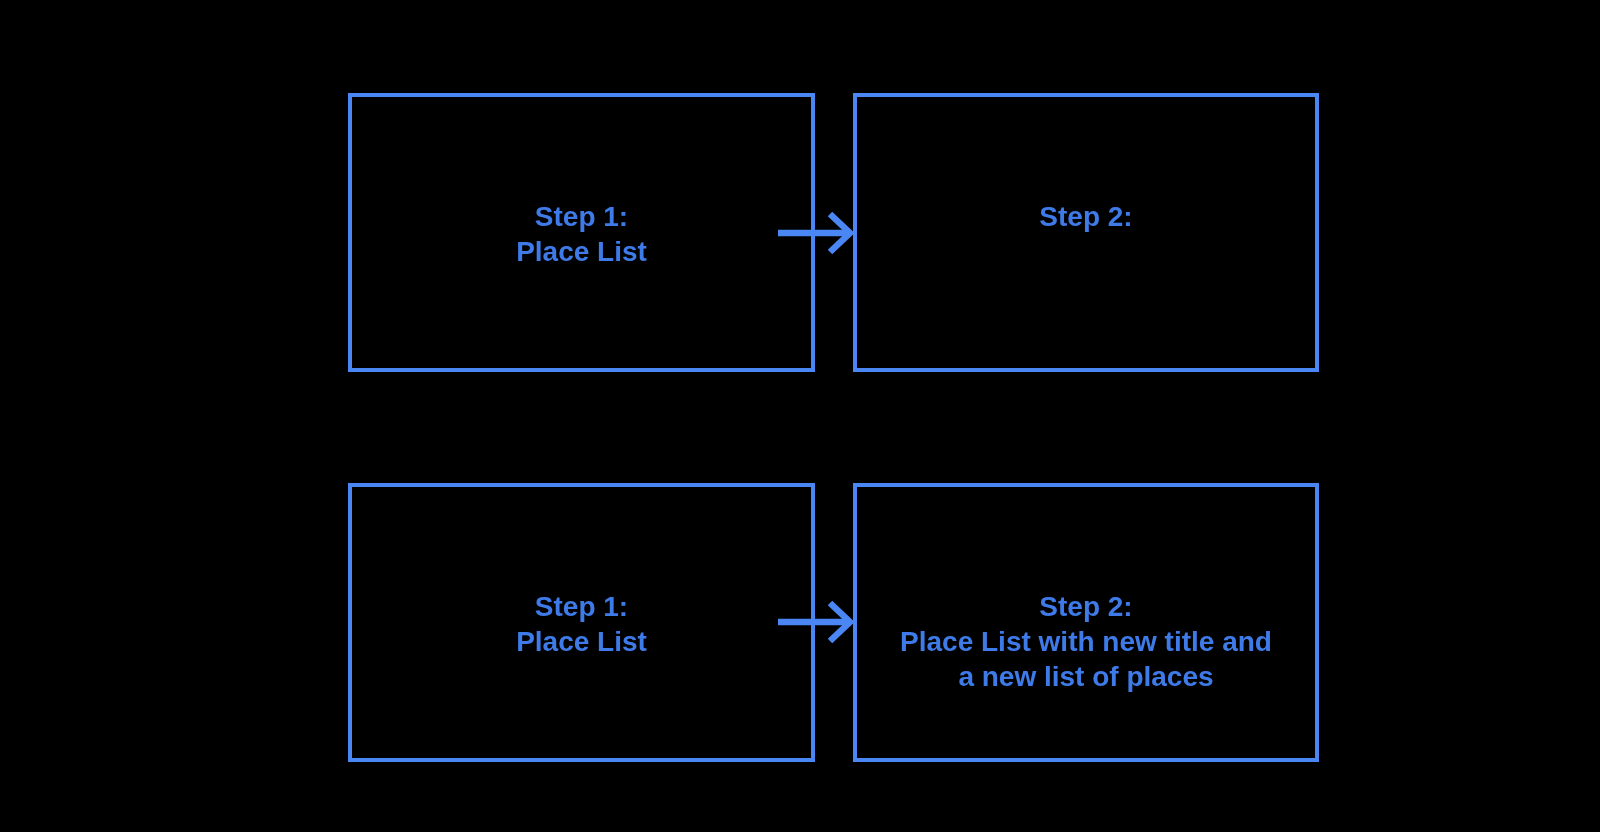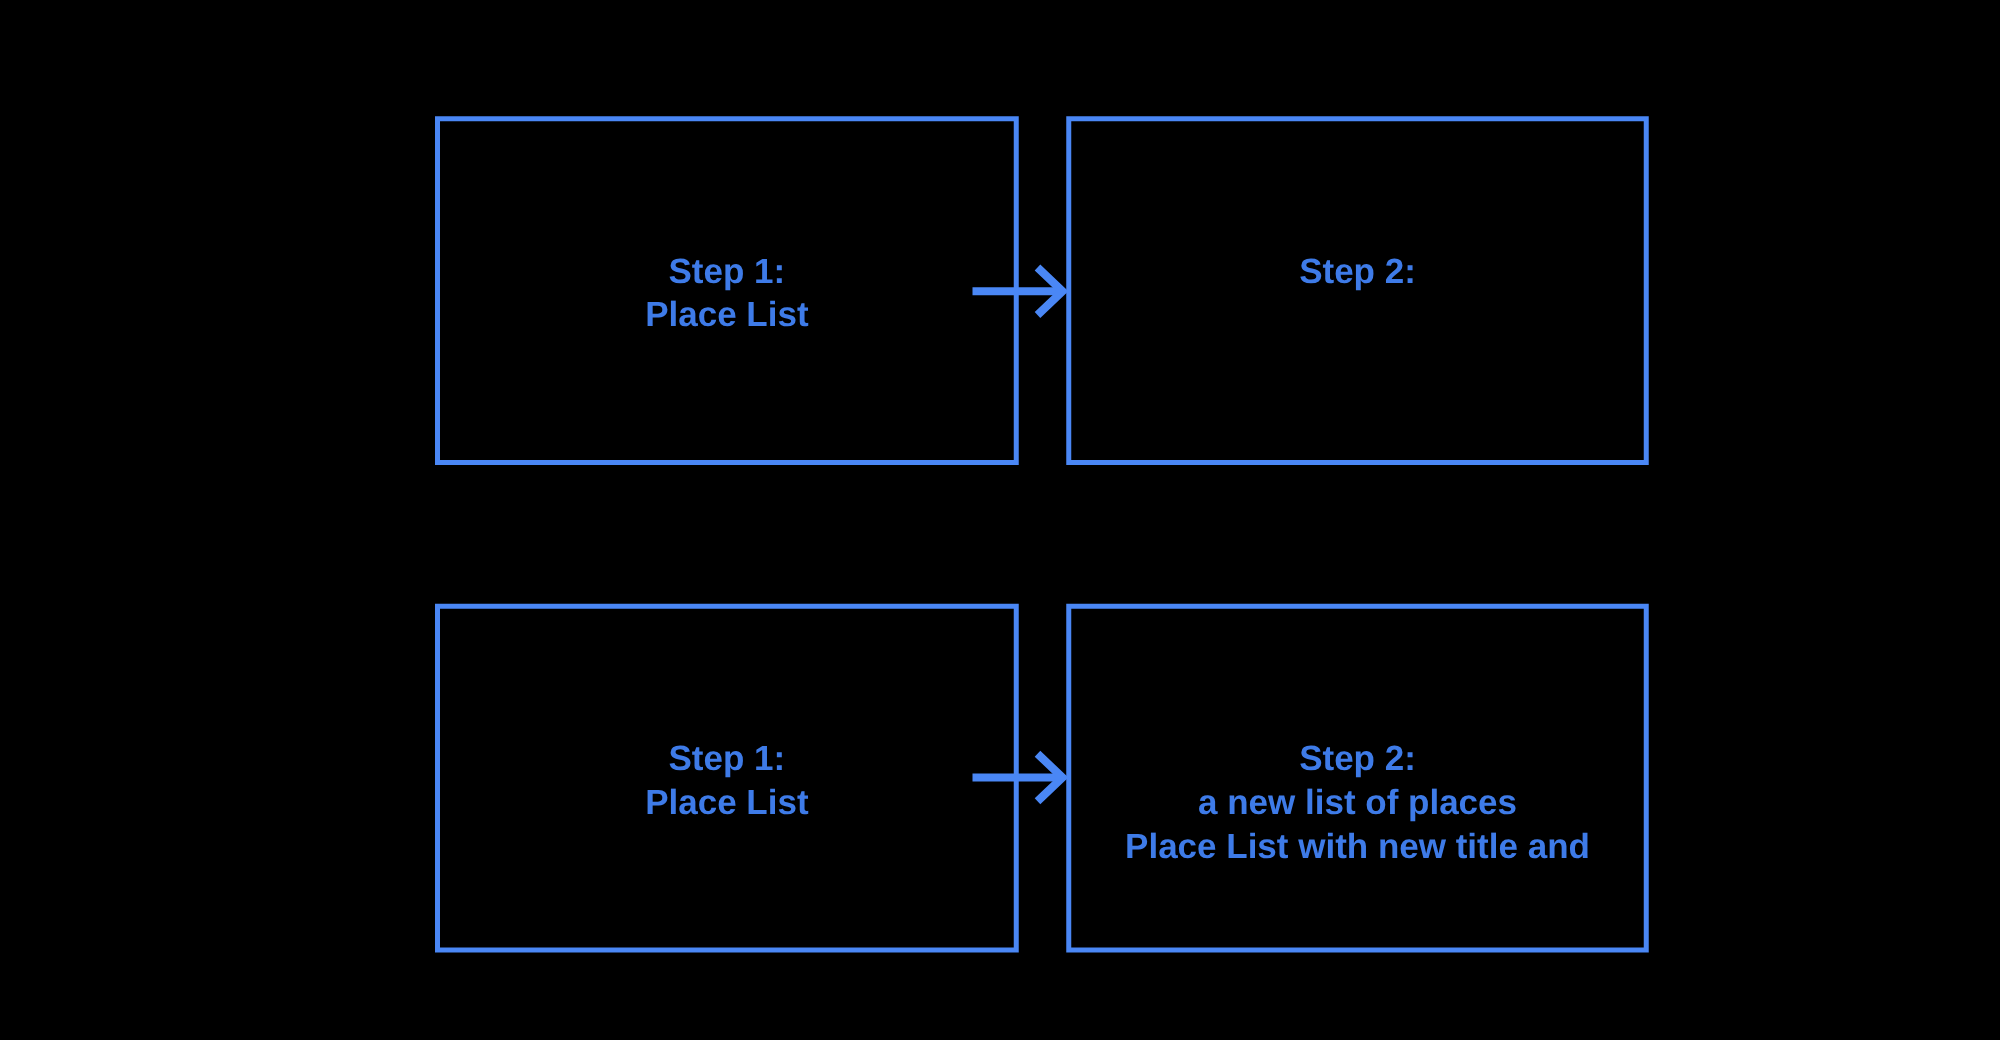--- a/index.html
+++ b/index.html
@@ -89,18 +89,18 @@
   <div class="flow-arrow a2">
     <svg viewBox="0 0 90 56" fill="none" stroke="currentColor" stroke-width="6.5">
       <line x1="8" y1="28" x2="77" y2="28"></line>
       <polyline points="60,9 80,28 60,47" stroke-linejoin="miter"></polyline>
     </svg>
   </div>
 
   <div class="flow-box b4">
     <div class="label">
         <div>Step 2:</div>
+        <div>Place List with new title and</div>
         <div>a new list of places</div>
-        <div>Place List with new title and</div>
       </div>
   </div>
 
 </div>
 
 </body></html>

